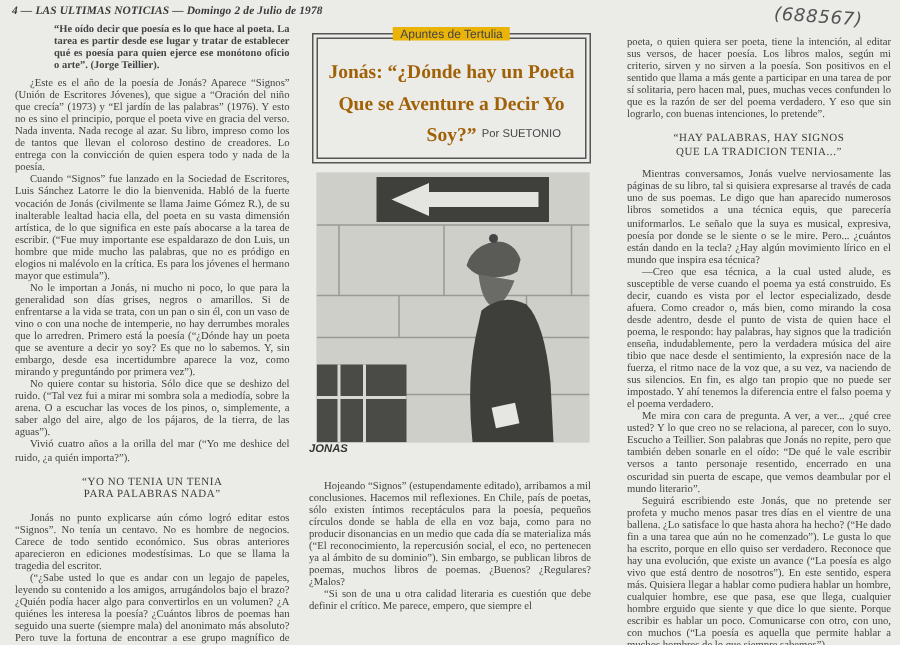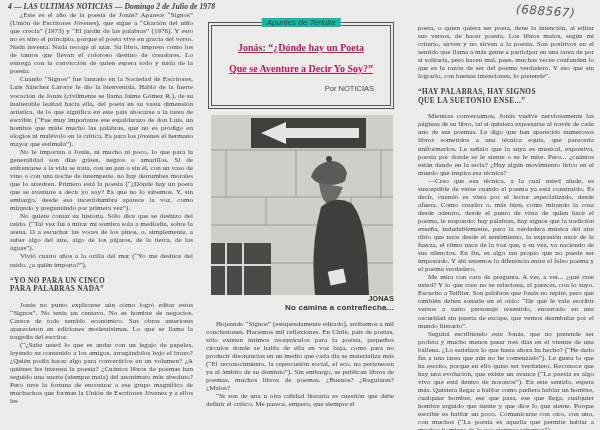--- a/index.html
+++ b/index.html
@@ -12,60 +12,61 @@
   }
   .page { position:absolute; left:0; top:0; width:600px; height:430px; background:#ebebe8; }
   .col { position:absolute; font-size:7.1px; line-height:8.05px; text-align:justify; color:#404040; }
   .col p { margin:0; text-indent:10px; }
   .col p.noind { text-indent:0; }
   .col1 { left:10px; top:3px; width:183px; }
   .col2 { left:206px; top:0; width:188px; }
   .col3 { left:418px; top:0; width:176px; }
   .masthead { font-style:italic; font-weight:bold; font-size:7.6px; color:#3a3a3a; white-space:nowrap; margin-left:-2px; letter-spacing:0.1px; }
   .epigraph { margin:4px 0 4px 26px !important; text-indent:0 !important; font-weight:bold; font-size:7px; line-height:8px; color:#444; }
-  .subhead { text-align:left; font-size:7.3px; line-height:8.5px; font-weight:bold; letter-spacing:0.4px; margin:8px 0 7px !important; text-indent:0 !important; color:#3b3b3b; }
+  .subhead { text-align:center; font-size:7.3px; line-height:8.5px; font-weight:normal; letter-spacing:0.4px; margin:8px 0 7px !important; text-indent:0 !important; color:#3b3b3b; }
   .box { position:absolute; left:206px; top:18px; width:190px; height:93px; }
   .box .frame-outer { position:absolute; left:2px; top:4px; right:2px; bottom:2px; border:1px solid #555; }
   .box .frame-inner { position:absolute; left:5px; top:7px; right:5px; bottom:5px; border:1px solid #555; }
-  .box .kicker { position:absolute; top:0; left:50%; transform:translateX(-50%); background:#14b8a6; padding:0 5px; font-family:"Liberation Sans", sans-serif; font-size:8px; color:#444; white-space:nowrap;font-style:italic; }
-  .box .headline { position:absolute; top:19px; left:10px; right:10px; text-align:center; font-weight:bold; font-size:10px; line-height:21px; color:#be185d; font-family:"Liberation Serif", serif;text-decoration:underline; }
+  .box .kicker { position:absolute; top:0; left:50%; transform:translateX(-50%); background:#eab308; padding:0 5px; font-family:"Liberation Sans", sans-serif; font-size:8px; color:#444; white-space:nowrap; }
+  .box .headline { position:absolute; top:19px; left:10px; right:10px; text-align:center; font-weight:bold; font-size:13px; line-height:21px; color:#a16207; font-family:"Liberation Serif", serif; }
   .box .byline { position:absolute; right:22px; top:66px; font-family:"Liberation Sans", sans-serif; font-size:7.5px; color:#444; }
   .photo { position:absolute; left:211px; top:115px; width:182px; height:180px; background:#c9c9c4; overflow:hidden; }
   .photo svg { display:block; }
-  .caption { position:absolute; left:206px; top:295px; width:188px; text-align:right; font-family:"Liberation Sans", sans-serif; color:#333; }
+  .caption { position:absolute; left:206px; top:295px; width:188px; text-align:left; font-family:"Liberation Sans", sans-serif; color:#333;font-style:italic; }
   .caption .name { font-weight:bold; font-size:7.5px; line-height:8px; }
   .caption .sub { font-size:8px; line-height:9px; font-weight:bold; letter-spacing:0.2px; }
   .col2 .body { position:absolute; left:0; top:320px; width:188px; }
   .stamp { position:absolute; left:516px; top:4px; font-family:"DejaVu Sans", sans-serif; font-style:italic; font-size:12px; color:#555; letter-spacing:0.5px; transform:rotate(4deg); }
 </style>
 </head>
 <body>
 
 <div class="page">
 
   <div class="stamp">(688567)</div>
 
   <div class="col col1">
     <div class="masthead">4 — LAS ULTIMAS NOTICIAS — Domingo 2 de Julio de 1978</div>
+    <p class="epigraph">“He oído decir que poesía es lo que hace al poeta. La tarea es partir desde ese lugar y tratar de establecer qué es poesía para quien ejerce ese monótono oficio o arte”. (Jorge Teillier).</p>
     <p>¿Este es el año de la poesía de Jonás? Aparece “Signos” (Unión de Escritores Jóvenes), que sigue a “Oración del niño que crecía” (1973) y “El jardín de las palabras” (1976). Y esto no es sino el principio, porque el poeta vive en gracia del verso. Nada inventa. Nada recoge al azar. Su libro, impreso como los de tantos que llevan el coloroso destino de creadores. Lo entrega con la convicción de quien espera todo y nada de la poesía.</p>
     <p>Cuando “Signos” fue lanzado en la Sociedad de Escritores, Luis Sánchez Latorre le dio la bienvenida. Habló de la fuerte vocación de Jonás (civilmente se llama Jaime Gómez R.), de su inalterable lealtad hacia ella, del poeta en su vasta dimensión artística, de lo que significa en este país abocarse a la tarea de escribir. (“Fue muy importante ese espaldarazo de don Luis, un hombre que mide mucho las palabras, que no es pródigo en elogios ni malévolo en la crítica. Es para los jóvenes el hermano mayor que estimula”).</p>
     <p>No le importan a Jonás, ni mucho ni poco, lo que para la generalidad son días grises, negros o amarillos. Si de enfrentarse a la vida se trata, con un pan o sin él, con un vaso de vino o con una noche de intemperie, no hay derrumbes morales que lo arredren. Primero está la poesía (“¿Dónde hay un poeta que se aventure a decir yo soy? Es que no lo sabemos. Y, sin embargo, desde esa incertidumbre aparece la voz, como mirando y preguntándo por primera vez”).</p>
     <p>No quiere contar su historia. Sólo dice que se deshizo del ruido. (“Tal vez fui a mirar mi sombra sola a mediodía, sobre la arena. O a escuchar las voces de los pinos, o, simplemente, a saber algo del aire, algo de los pájaros, de la tierra, de las aguas”).</p>
     <p>Vivió cuatro años a la orilla del mar (“Yo me deshice del ruido, ¿a quién importa?”).</p>
-    <p class="subhead"><span>“YO NO PARA UN CINCO</span><br><span>PARA PALABRAS NADA”</span></p>
+    <p class="subhead"><span>“YO NO TENIA UN TENIA</span><br><span>PARA PALABRAS NADA”</span></p>
     <p>Jonás no punto explicarse aún cómo logró editar estos “Signos”. No tenía un centavo. No es hombre de negocios. Carece de todo sentido económico. Sus obras anteriores aparecieron en ediciones modestísimas. Lo que se llama la tragedia del escritor.</p>
     <p>(“¿Sabe usted lo que es andar con un legajo de papeles, leyendo su contenido a los amigos, arrugándolos bajo el brazo? ¿Quién podía hacer algo para convertirlos en un volumen? ¿A quiénes les interesa la poesía? ¿Cuántos libros de poemas han seguido una suerte (siempre mala) del anonimato más absoluto? Pero tuve la fortuna de encontrar a ese grupo magnífico de muchachos que forman la Unión de Escritores Jóvenes y a ellos les</p>
   </div>
 
   <div class="box">
     <div class="frame-outer"></div>
     <div class="frame-inner"></div>
     <div class="kicker">Apuntes de Tertulia</div>
     <div class="headline"><span>Jonás: “¿Dónde hay un Poeta</span><br><span>Que se Aventure a Decir Yo Soy?”</span></div>
-    <div class="byline">Por NOTICIAS</div>
+    <div class="byline">Por SUETONIO</div>
   </div>
 
   <div class="photo">
     <svg width="182" height="180" viewBox="0 0 182 180">
       <rect x="0" y="0" width="182" height="180" fill="#cfcfca"></rect>
 
       <g stroke="#9a9a95" stroke-width="1" fill="none">
         <line x1="0" y1="35" x2="182" y2="35"></line>
         <line x1="0" y1="82" x2="182" y2="82"></line>
         <line x1="0" y1="110" x2="182" y2="110"></line>
@@ -89,34 +90,33 @@
 
       <path d="M100 62 Q104 48 120 46 Q132 46 136 58 L134 66 Q128 70 118 70 Q106 70 100 62 Z" fill="#5a5a56"></path>
       <circle cx="118" cy="44" r="3" fill="#444"></circle>
       <path d="M108 68 Q110 86 118 90 Q126 88 132 72 Z" fill="#6a6a66"></path>
       <path d="M110 92 Q124 80 140 88 Q152 100 156 140 L158 180 L104 180 Q100 140 106 110 Z" fill="#3e3e3b"></path>
       <rect x="118" y="155" width="16" height="14" fill="#e6e6e2" transform="rotate(-12 126 162)"></rect>
     </svg>
   </div>
   <div class="caption">
     <div class="name">JONAS</div>
-    <div class="sub">No camina a contraflecha...</div>
   </div>
 
   <div class="col col2">
     <div class="body">
       <p>Hojeando “Signos” (estupendamente editado), arribamos a mil conclusiones. Hacemos mil reflexiones. En Chile, país de poetas, sólo existen íntimos receptáculos para la poesía, pequeños círculos donde se habla de ella en voz baja, como para no producir disonancias en un medio que cada día se materializa más (“El reconocimiento, la repercusión social, el eco, no pertenecen ya al ámbito de su dominio”). Sin embargo, se publican libros de poemas, muchos libros de poemas. ¿Buenos? ¿Regulares? ¿Malos?</p>
       <p>“Si son de una u otra calidad literaria es cuestión que debe definir el crítico. Me parece, empero, que siempre el</p>
     </div>
   </div>
 
   <div class="col col3">
     <div style="height:24px"></div>
     <p class="noind">poeta, o quien quiera ser poeta, tiene la intención, al editar sus versos, de hacer poesía. Los libros malos, según mi criterio, sirven y no sirven a la poesía. Son positivos en el sentido que llama a más gente a participar en una tarea de por sí solitaria, pero hacen mal, pues, muchas veces confunden lo que es la razón de ser del poema verdadero. Y eso que sin lograrlo, con buenas intenciones, lo pretende”.</p>
-    <p class="subhead"><span>“HAY PALABRAS, HAY SIGNOS</span><br><span>QUE LA SUETONIO ENSE...”</span></p>
+    <p class="subhead"><span>“HAY PALABRAS, HAY SIGNOS</span><br><span>QUE LA TRADICION TENIA...”</span></p>
     <p>Mientras conversamos, Jonás vuelve nerviosamente las páginas de su libro, tal si quisiera expresarse al través de cada uno de sus poemas. Le digo que han aparecido numerosos libros sometidos a una técnica equis, que parecería uniformarlos. Le señalo que la suya es musical, expresiva, poesía por donde se le siente o se le mire. Pero... ¿cuántos están dando en la tecla? ¿Hay algún movimiento lírico en el mundo que inspira esa técnica?</p>
     <p>—Creo que esa técnica, a la cual usted alude, es susceptible de verse cuando el poema ya está construido. Es decir, cuando es vista por el lector especializado, desde afuera. Como creador o, más bien, como mirando la cosa desde adentro, desde el punto de vista de quien hace el poema, le respondo: hay palabras, hay signos que la tradición enseña, indudablemente, pero la verdadera música del aire tibio que nace desde el sentimiento, la expresión nace de la fuerza, el ritmo nace de la voz que, a su vez, va naciendo de sus silencios. En fin, es algo tan propio que no puede ser impostado. Y ahí tenemos la diferencia entre el falso poema y el poema verdadero.</p>
     <p>Me mira con cara de pregunta. A ver, a ver... ¿qué cree usted? Y lo que creo no se relaciona, al parecer, con lo suyo. Escucho a Teillier. Son palabras que Jonás no repite, pero que también deben sonarle en el oído: “De qué le vale escribir versos a tanto personaje resentido, encerrado en una oscuridad sin puerta de escape, que vemos deambular por el mundo literario”.</p>
     <p>Seguirá escribiendo este Jonás, que no pretende ser profeta y mucho menos pasar tres días en el vientre de una ballena. ¿Lo satisface lo que hasta ahora ha hecho? (“He dado fin a una tarea que aún no he comenzado”). Le gusta lo que ha escrito, porque en ello quiso ser verdadero. Reconoce que hay una evolución, que existe un avance (“La poesía es algo vivo que está dentro de nosotros”). En este sentido, espera más. Quisiera llegar a hablar como pudiera hablar un hombre, cualquier hombre, ese que pasa, ese que llega, cualquier hombre erguido que siente y que dice lo que siente. Porque escribir es hablar un poco. Comunicarse con otro, con uno, con muchos (“La poesía es aquella que permite hablar a muchos hombres de lo que siempre sabemos”).</p>
 
   </div>
 
 </div>
 
 </body></html>

